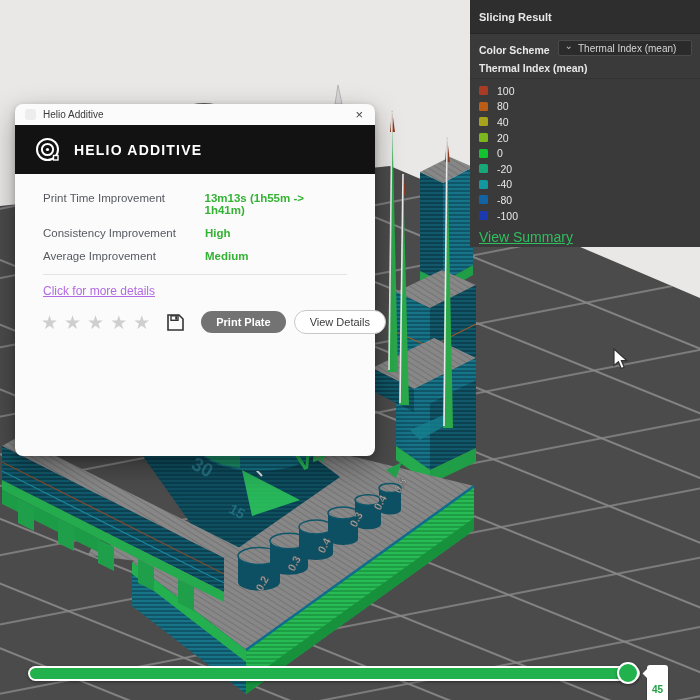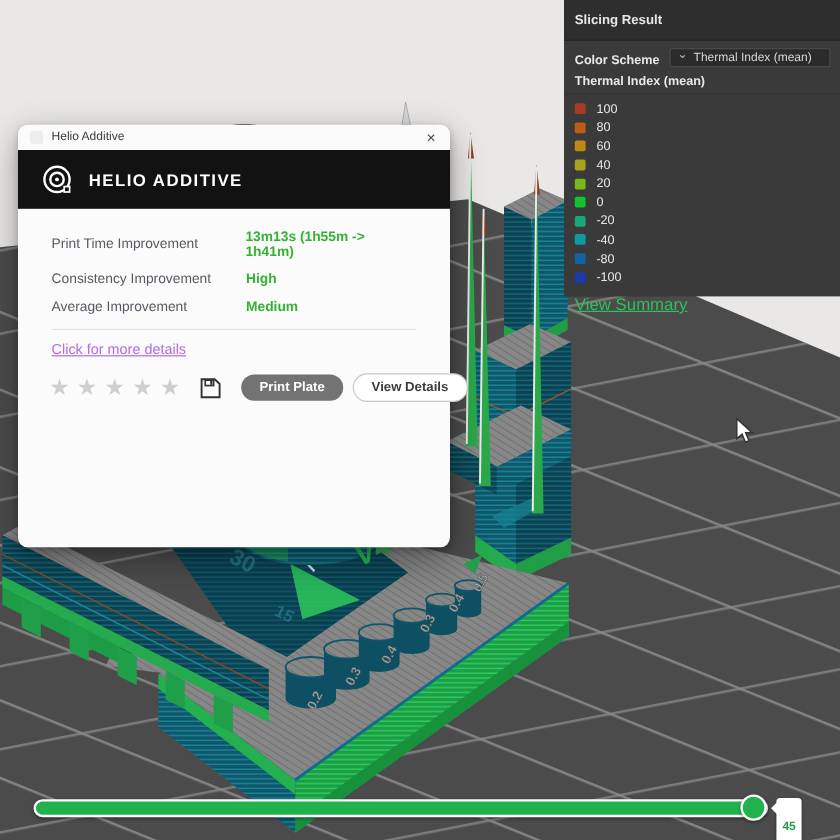--- a/index.html
+++ b/index.html
@@ -33,33 +33,33 @@
             box-shadow:0 10px 28px rgba(0,0,0,.35), 0 2px 6px rgba(0,0,0,.2); }
   .titlebar { height:18px; display:flex; align-items:center; padding:3px 10px 0 10px; }
   .app-ico { width:11px; height:11px; border-radius:3px; background:#ededed; margin-right:7px; }
   .titlebar-text { font-size:10px; color:#3a3a3a; }
   .close-btn { margin-left:auto; font-size:13px; color:#444; line-height:12px; cursor:pointer;
                padding:0 2px; }
   .brandbar { margin-top:3px; height:49px; background:#121212; display:flex; align-items:center;
               padding:0 19px; gap:13px; }
   .brand-text { color:#fff; font-size:14px; font-weight:bold; letter-spacing:1.2px; }
   .metrics { padding:18px 28px 0 28px; }
-  .mrow { display:flex; margin-bottom:11px; font-size:11.5px;align-items:center; }
+  .mrow { display:flex; margin-bottom:11px; font-size:11.5px; }
   .mlabel { width:162px; color:#565a60; }
   .mvalue { color:#33b233; font-weight:bold; }
   .divider { border:none; border-top:1px solid #e3e3e3; margin:12px 28px 0 28px; }
   .body-text { margin:10px 28px 0 28px; font-size:11.5px; color:#5f6368; line-height:1.33; }
   .dlg-link { display:inline-block; margin:9px 28px 0 28px; font-size:12px; color:#b36ae2;
               text-decoration:underline; cursor:pointer; }
   .actions { display:flex; align-items:center; padding:11px 24px 0 26px; }
   .star { font-size:19px; color:#cfcfcf; margin-right:6px; cursor:pointer; line-height:19px; }
   .save-ico { margin:0 4px 0 10px; cursor:pointer; display:flex; }
   .btn { border-radius:13px; font-size:11px; padding:5px 15px; cursor:pointer; white-space:nowrap; }
   .btn-print { background:#737373; color:#fff; border:none; margin-left:12px; font-weight:bold; }
-  .btn-view  { background:#fff; color:#3c3c3c; border:1px solid #c7c7c7; margin-left:8px;font-weight:bold; }
+  .btn-view  { background:#fff; color:#3c3c3c; border:1px solid #c7c7c7; margin-left:8px; }
 
   
   .slider-track { position:absolute; left:28px; top:666px; width:612px; height:15px;
                   background:#fff; border-radius:8px; z-index:4;
                   box-shadow:0 1px 3px rgba(0,0,0,.45); }
   .slider-fill { position:absolute; left:2px; top:2px; right:2px; bottom:2px;
                  background:#21b14d; border-radius:6px; }
   .slider-knob { position:absolute; left:617px; top:662px; width:22px; height:22px;
                  border-radius:50%; background:#21b14d; border:2.5px solid #fff; z-index:5;
                  box-shadow:0 1px 3px rgba(0,0,0,.4); cursor:pointer; }
@@ -232,24 +232,20 @@
     <div class="legend">
       <div class="lrow">
           <span class="sw" style="background-color: rgb(168, 59, 36);"></span>
           <span>100</span>
         </div>
       <div class="lrow">
           <span class="sw" style="background-color: rgb(187, 92, 23);"></span>
           <span>80</span>
         </div>
       <div class="lrow">
-          <span class="sw" style="background-color: rgb(189, 138, 24);"></span>
-          <span>60</span>
-        </div>
-      <div class="lrow">
           <span class="sw" style="background-color: rgb(167, 163, 27);"></span>
           <span>40</span>
         </div>
       <div class="lrow">
           <span class="sw" style="background-color: rgb(122, 182, 28);"></span>
           <span>20</span>
         </div>
       <div class="lrow">
           <span class="sw" style="background-color: rgb(18, 194, 46);"></span>
           <span>0</span>

